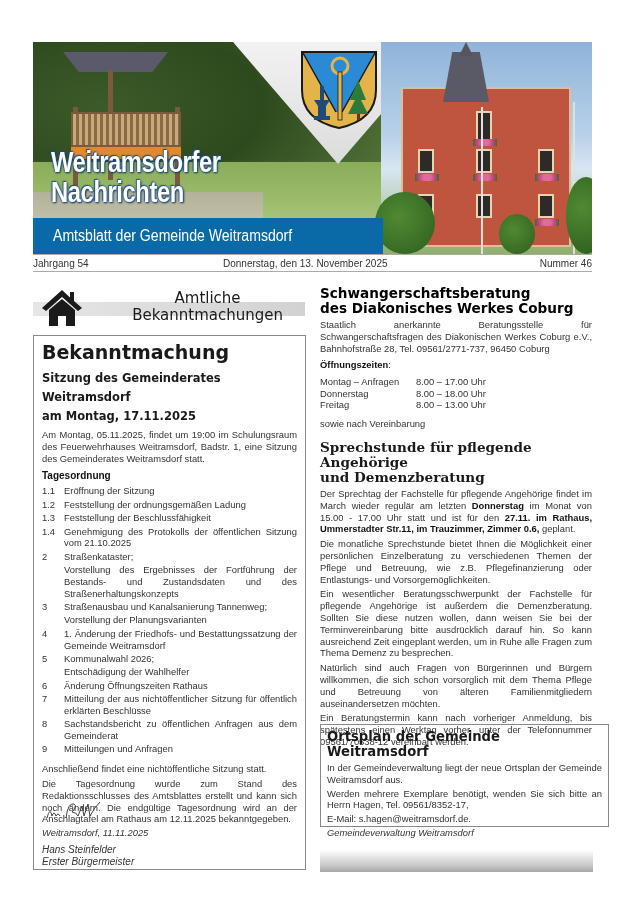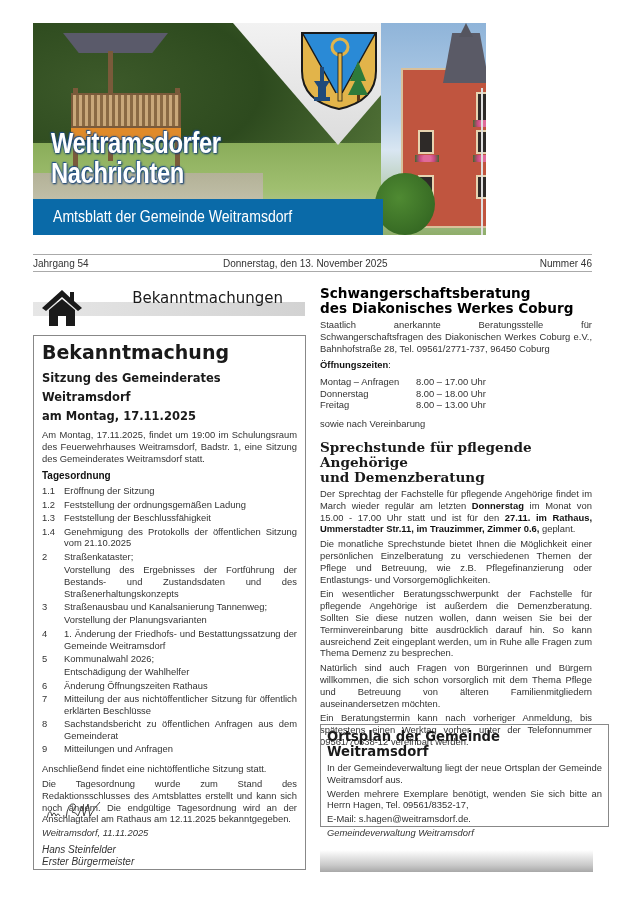--- a/index.html
+++ b/index.html
@@ -1,20 +1,20 @@
 <!DOCTYPE html>
 <html><head>
 <meta charset="utf-8">
 <style>
   * { box-sizing: border-box; margin: 0; padding: 0; }
   html, body { width: 625px; height: 897px; background: #ffffff; overflow: hidden; }
   body { position: relative; font-family: "Liberation Sans", sans-serif; color: #222; }
 
   
-  .banner { position: absolute; left: 33px; top: 23px; width: 453px; height: 212px; overflow: hidden; background: #8b5cf6; }
+  .banner { position: absolute; left: 33px; top: 42px; width: 559px; height: 212px; overflow: hidden; background: #8b5cf6; }
   .banner-left { position: absolute; left: 0; top: 0; width: 350px; height: 212px;
     background:
       linear-gradient(180deg, rgba(40,70,30,0.0) 0%, rgba(40,70,30,0) 55%, rgba(120,150,80,0.6) 70%, rgba(150,170,110,1) 100%),
       radial-gradient(ellipse at 20% 30%, #3d5a2a 0%, #2d4a1e 40%, #4a6a32 70%, #6a8a44 100%);
   }
   .playground { position: absolute; left: 30px; top: 10px; width: 120px; height: 140px; }
   .pg-roof { position: absolute; left: 0; top: 0; width: 105px; height: 20px; background: #5a5a6a; clip-path: polygon(0 0,100% 0, 85% 100%, 15% 100%); }
   .pg-post { position: absolute; background: #7a5a3a; width: 5px; }
   .pg-rail { position: absolute; left: 8px; top: 60px; width: 110px; height: 35px; background: repeating-linear-gradient(90deg,#c9a87a 0 3px,#8a6a44 3px 6px); border: 2px solid #7a5a3a; }
   .pg-orange { position: absolute; left: 8px; top: 95px; width: 110px; height: 12px; background: #e08a2a; }
@@ -150,29 +150,30 @@
   <span class="info-right">Nummer 46</span>
 </div>
 
 <div class="section-head">
   <div class="bar"></div>
   <svg class="house" viewBox="0 0 42 40">
     <path d="M21 2 L1 20 L5 23 L21 9 L37 23 L41 20 L33 13 V4 H29 V9.5 Z" fill="#1a1a1a"></path>
     <path d="M8 22 L21 11 L34 22 V38 H25 V28 H17 V38 H8 Z" fill="#1a1a1a"></path>
   </svg>
   <div class="section-title">
+    <div>Amtliche</div>
     <div>Bekanntmachungen</div>
   </div>
 </div>
 
 <div class="box-left">
   <h2>Bekanntmachung</h2>
   <h3>Sitzung des Gemeinderates Weitramsdorf</h3>
   <h3>am Montag, 17.11.2025</h3>
-  <p class="p intro">Am Montag, 17.11.2025, findet um 19:00 im Schulungsraum des Feuerwehrhauses Weitramsdorf, Badstr. 1, eine Sitzung des Gemeinderates Weitramsdorf statt.</p>
+  <p class="p intro">Am Montag, 05.11.2025, findet um 19:00 im Schulungsraum des Feuerwehrhauses Weitramsdorf, Badstr. 1, eine Sitzung des Gemeinderates Weitramsdorf statt.</p>
   <div class="tag-head">Tagesordnung</div>
   <ul class="agenda">
     <li>
         <span class="num">1.1</span>
         <span class="txt">Eröffnung der Sitzung</span>
       </li>
     <li>
         <span class="num">1.2</span>
         <span class="txt">Feststellung der ordnungsgemäßen Ladung</span>
       </li>

